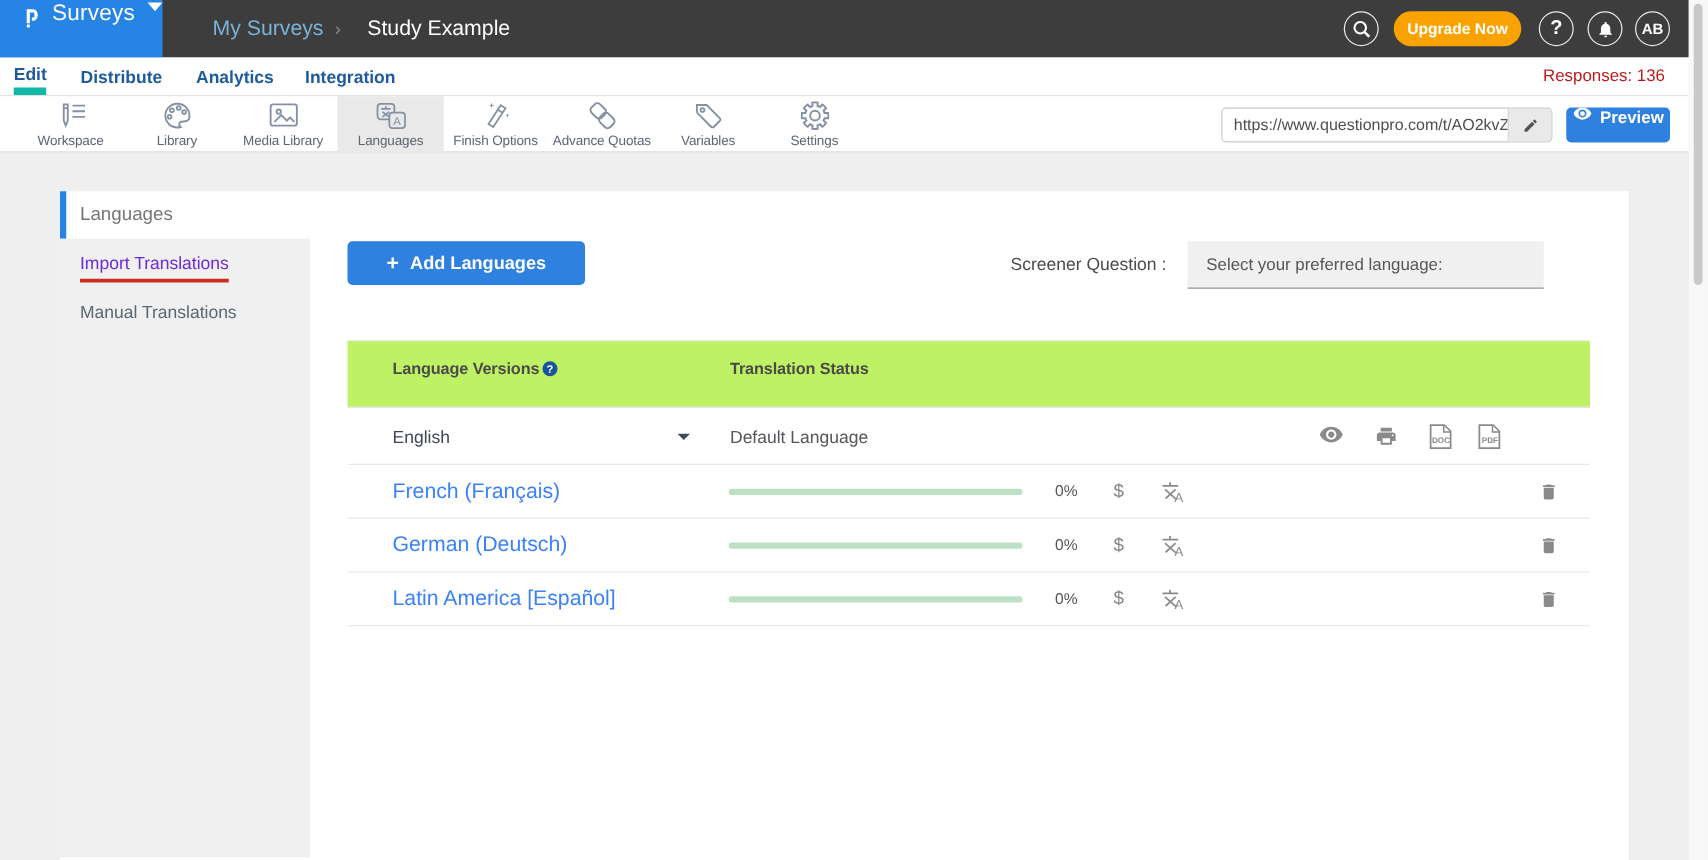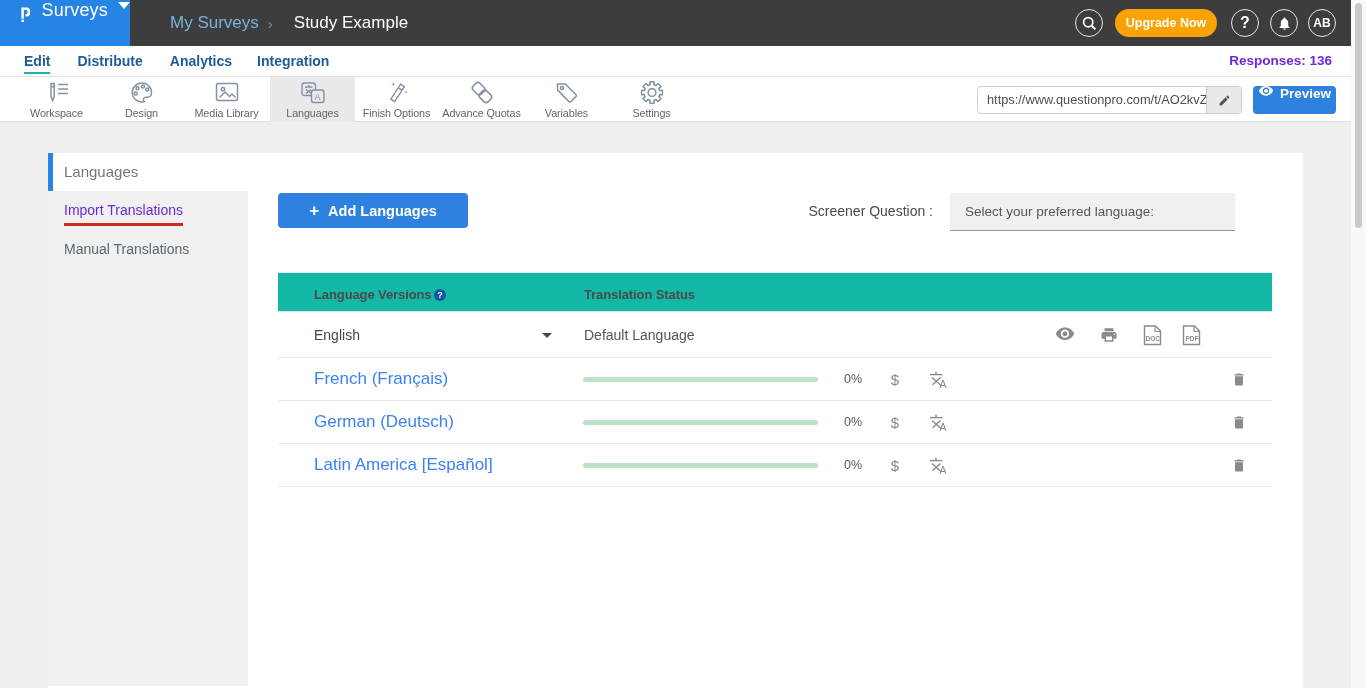--- a/index.html
+++ b/index.html
@@ -11,41 +11,41 @@
 .logotxt{color:#fff;font-size:18px;margin-left:6px;letter-spacing:.2px}
 .logocaret{width:0;height:0;border-left:6px solid transparent;border-right:6px solid transparent;border-top:7px solid #fff;margin-left:10px;margin-top:2px}
 .crumb{position:absolute;left:170px;top:0;height:46px;display:flex;align-items:center;font-size:17px}
 .crumb .c1{color:#7ab2d8}
 .crumb .sep{color:#8a8a8a;margin-left:9px;margin-right:21px;font-size:15px}
 .crumb .c2{color:#fdfdfd}
 .circ{position:absolute;top:9px;width:28px;height:28px;border:1.4px solid #e8e8e8;border-radius:50%;display:flex;align-items:center;justify-content:center;color:#fff}
 .upg{position:absolute;left:1115px;top:9px;width:102px;height:28px;background:#f9a200;border-radius:14px;color:#fff;font-weight:bold;font-size:12.5px;text-align:center;line-height:28px}
 .tabs{position:absolute;left:0;top:46px;width:1351px;height:31px;background:#fff;border-bottom:1px solid #e2e2e2;display:flex;align-items:center}
 .tab{color:#1d5b9b;font-size:14px;font-weight:bold}
-.resp{position:absolute;right:34px;top:46px;height:30px;line-height:30px;color:#6d28d9;font-size:13.5px;font-weight:bold}
+.resp{position:absolute;right:34px;top:46px;height:30px;line-height:30px;color:#b91c1c;font-size:13.5px;font-weight:normal}
 .tb{position:absolute;left:0;top:77px;width:1351px;height:45px;background:#fff;border-bottom:1px solid #dedede}
 .tbi{position:absolute;top:0;width:85px;height:45px;text-align:center}
 .tbi .lbl{position:absolute;left:50%;transform:translateX(-50%);top:30px;font-size:10.8px;color:#5d6671;white-space:nowrap;letter-spacing:-.1px}
 .tbi svg{position:absolute;left:50%;transform:translateX(-50%);top:4px}
 .tbi.sel{background:#e9e9e9}
 .urlbox{position:absolute;left:977px;top:86px;width:265px;height:28px;border:1px solid #ccc;border-radius:4px;background:#fff;display:flex}
 .urltxt{flex:1;font-size:12.8px;color:#4e4e4e;line-height:26px;padding-left:9px;white-space:nowrap;overflow:hidden}
 .urlpen{width:35px;background:#e9e9e9;border-left:1px solid #ccc;border-radius:0 3px 3px 0;display:flex;align-items:center;justify-content:center}
 .pvw{position:absolute;left:1253px;top:86px;width:83px;height:28px;background:#2e81de;border-radius:4px;color:#fff;font-weight:bold;font-size:13.5px;display:flex;align-items:flex-start;justify-content:center}
 .card{position:absolute;left:48px;top:153px;width:1255px;height:535px;background:#fff}
 .bluebar{position:absolute;left:0;top:0;width:5px;height:38px;background:#2584e4}
 .cardtitle{position:absolute;left:16px;top:0;height:38px;line-height:38px;font-size:15px;color:#76767a}
 .sidebar{position:absolute;left:0;top:38px;width:200px;height:495px;background:#f0f0f0}
 .sb1{position:absolute;left:16px;top:11px;font-size:14px;color:#6d28d9;border-bottom:3px solid #cb2d25;padding-bottom:5px}
 .sb2{position:absolute;left:16px;top:50px;font-size:14px;color:#5b6770}
 .addbtn{position:absolute;left:230px;top:40px;width:190px;height:35px;background:#2e81de;border-radius:4px;color:#fff;font-weight:bold;font-size:14.5px;display:flex;align-items:center;justify-content:center}
 .scrlbl{position:absolute;left:725px;top:40px;width:160px;height:37px;line-height:37px;font-size:14px;color:#4a4a4a;text-align:right;white-space:nowrap}
 .scrbox{position:absolute;left:902px;top:40px;width:285px;height:38px;background:#f0f0f0;border-bottom:1px solid #98989d;font-size:13.5px;color:#55555a;line-height:37px;padding-left:15px}
 .table{position:absolute;left:230px;top:119px;width:994px}
-.th{position:relative;height:40px;background:#14b8a6;border-top:1px solid #ececec;border-bottom:1px solid #e2e2e2}
+.th{position:relative;height:54px;background:#bef264;border-top:1px solid #ececec;border-bottom:1px solid #e2e2e2}
 .th .h1{position:absolute;left:36px;top:0;line-height:43px;font-size:13px;font-weight:bold;color:#4a4a4a;letter-spacing:-.1px}
 .th .h2{position:absolute;left:306px;top:0;line-height:43px;font-size:13px;font-weight:bold;color:#4a4a4a;letter-spacing:-.1px}
 .help{position:absolute;left:156px;top:16px;width:12px;height:12px;background:#17549e;border-radius:50%;color:#fff;font-size:9px;font-weight:bold;text-align:center;line-height:12px}
 .row{position:relative;border-bottom:1px solid #e9e9e9}
 .row.en{height:46px}
 .row.lg{height:43px}
 .name{position:absolute;left:36px;top:50%;transform:translateY(-50%);font-size:17px;color:#3b82f6}
 .row.en .name{font-size:14px;color:#3d4652}
 .encaret{position:absolute;left:264px;top:21px;width:0;height:0;border-left:5px solid transparent;border-right:5px solid transparent;border-top:5px solid #3f4a5a}
 .defl{position:absolute;left:306px;top:50%;transform:translateY(-50%);font-size:14px;color:#55555a}
@@ -83,21 +83,21 @@
   <div class="upg">Upgrade Now</div>
   <div class="circ" style="left:1231px;font-weight:bold;font-size:16px">?</div>
   <div class="circ" style="left:1270px">
     <svg width="15" height="15" viewBox="0 0 24 24">
         <path fill="#fff" d="M12 22c1.1 0 2-.9 2-2h-4c0 1.1.9 2 2 2zm6-6v-5c0-3.07-1.63-5.64-4.5-6.32V4c0-.83-.67-1.5-1.5-1.5S10.5 3.17 10.5 4v.68C7.64 5.36 6 7.92 6 11v5l-2 2v1h16v-1l-2-2z"></path>
       </svg>
   </div>
   <div class="circ" style="left:1308px;font-weight:bold;font-size:12px">AB</div>
 </div>
 <div class="tabs">
-  <span class="tab" style="margin-left:24px;border-bottom:2px solid #14b8a6;padding-bottom:3px;margin-top:4px">Edit</span>
+  <span class="tab" style="margin-left:11px;border-bottom:6px solid #14b8a6;padding-bottom:3px;margin-top:4px">Edit</span>
   <span class="tab" style="margin-left:27px">Distribute</span>
   <span class="tab" style="margin-left:27px">Analytics</span>
   <span class="tab" style="margin-left:25px">Integration</span>
 </div>
 <div class="resp">Responses: 136</div>
 <div class="tb">
   <div class="tbi" style="left:14px">
       <svg width="24" height="23" viewBox="0 0 24 23" fill="none" stroke="#8591a2" stroke-width="1.5">
         <path d="M6 2.5 h3.2 v13 l-1.6 4 l-1.6 -4 z"></path>
         <line x1="6" y1="5.5" x2="9.2" y2="5.5"></line>
@@ -108,21 +108,21 @@
       <div class="lbl">Workspace</div>
     </div>
   <div class="tbi" style="left:99px">
       <svg width="23" height="23" viewBox="0 0 23 23" fill="none" stroke="#8591a2" stroke-width="1.5">
         <path d="M11.5 2 a9.5 9.5 0 1 0 2.5 18.6 c-2 -1.6 -1.2 -3.6 .5 -4.2 c1.8 -.6 4.5 .4 6 -1.8 a9.5 9.5 0 0 0 -9 -12.6 z"></path>
         <circle cx="7" cy="7.2" r="1.5"></circle>
         <circle cx="12.5" cy="5.4" r="1.5"></circle>
         <circle cx="16.8" cy="8.6" r="1.5"></circle>
         <circle cx="5.2" cy="12.4" r="1.5"></circle>
       </svg>
-      <div class="lbl">Design</div>
+      <div class="lbl">Library</div>
     </div>
   <div class="tbi" style="left:184px">
       <svg width="24" height="22" viewBox="0 0 24 22" fill="none" stroke="#8591a2" stroke-width="1.5">
         <rect x="1.5" y="2.5" width="21" height="17" rx="2"></rect>
         <circle cx="8" cy="8.3" r="1.7"></circle>
         <path d="M4.5 16.5 l5.5 -5.5 l4.5 4.5 l2.5 -2.5 l3.5 3.5"></path>
       </svg>
       <div class="lbl">Media Library</div>
     </div>
   <div class="tbi sel" style="left:270px">

